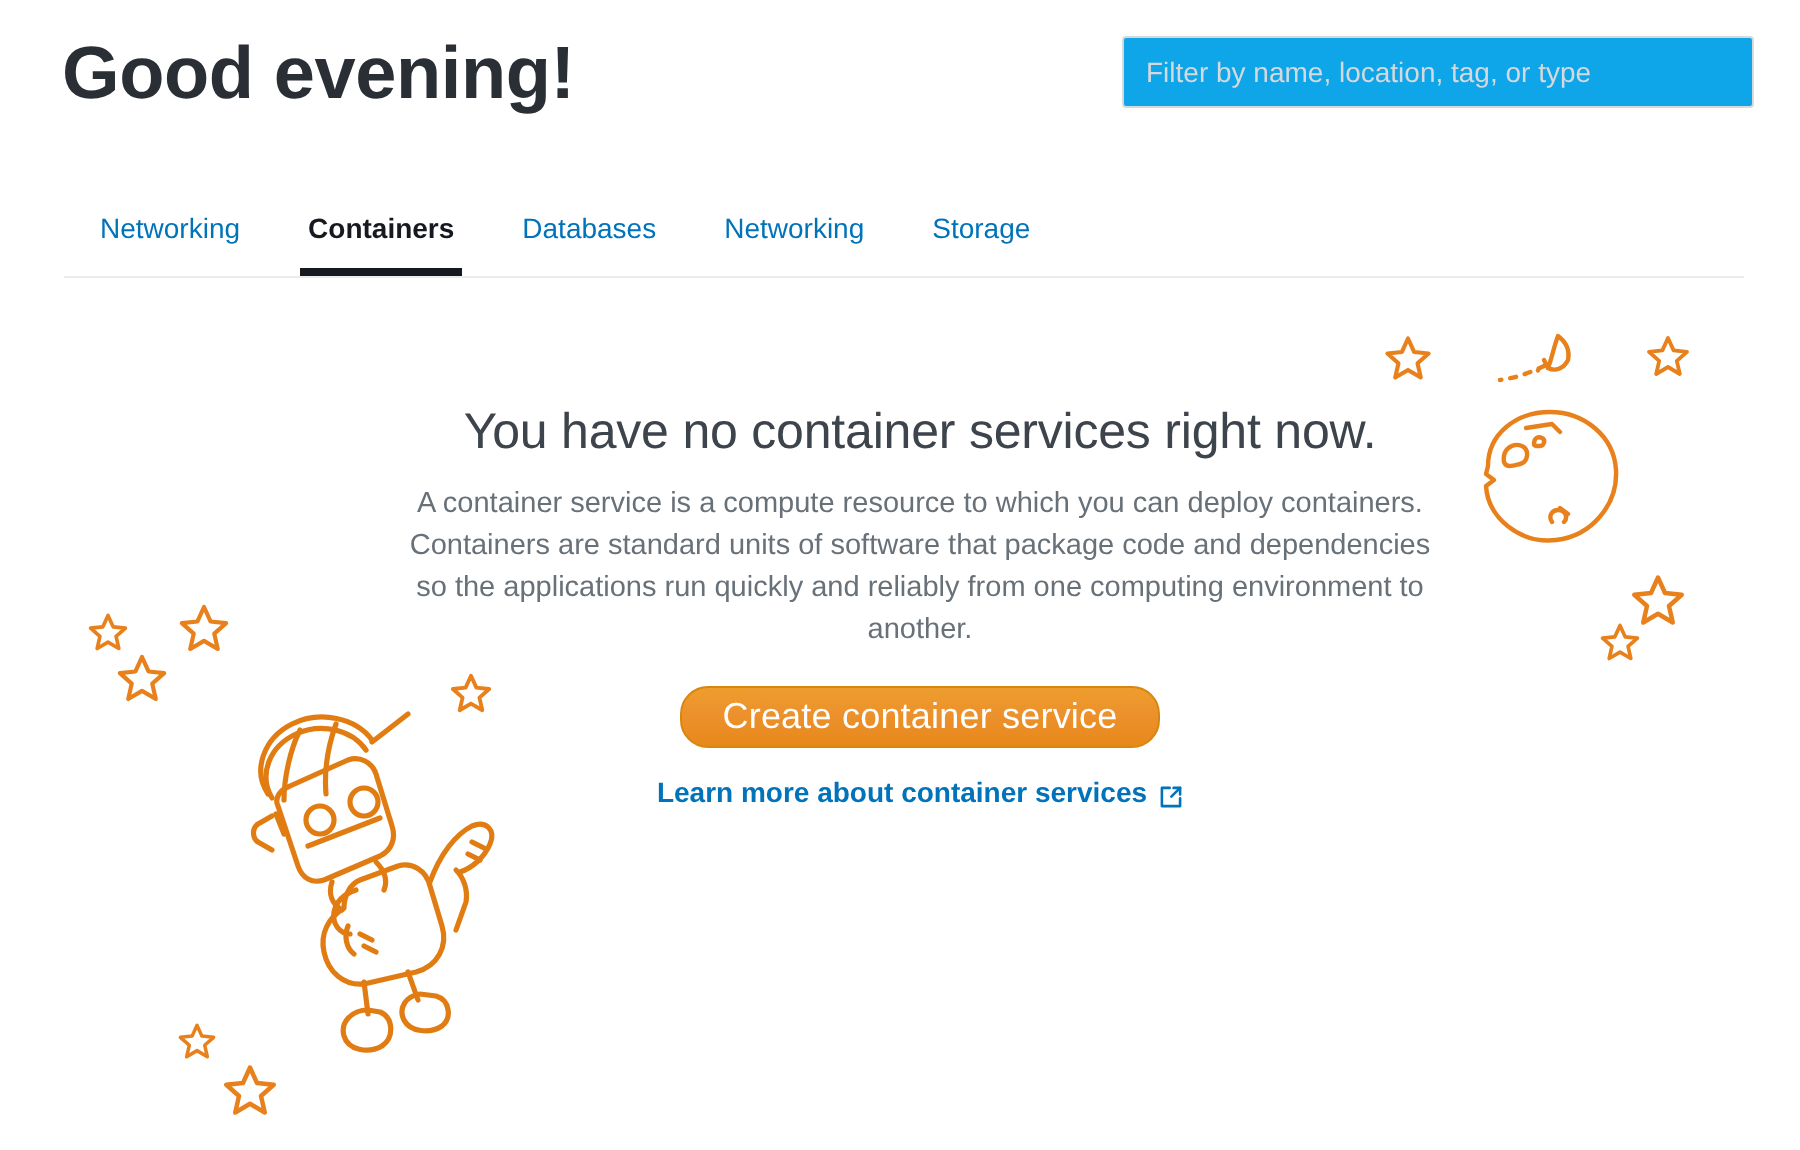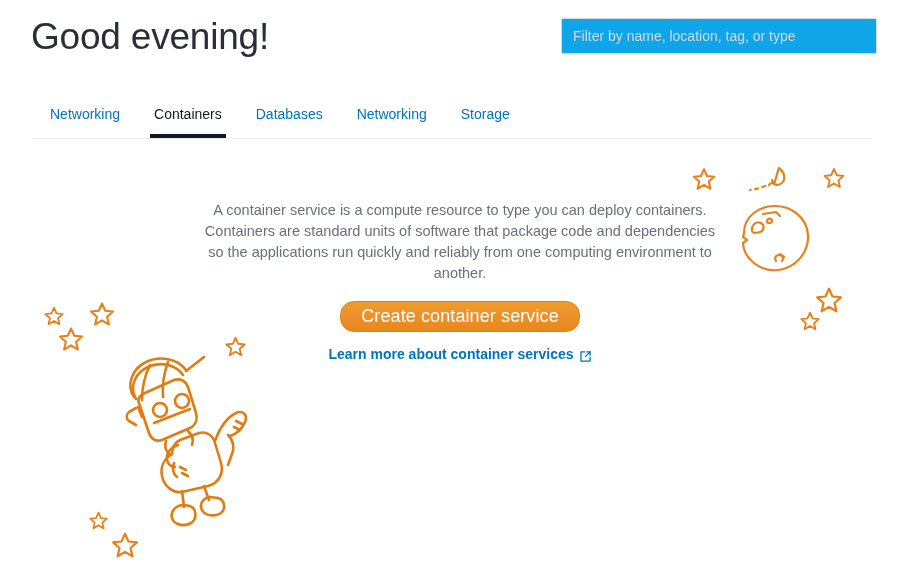--- a/index.html
+++ b/index.html
@@ -23,21 +23,21 @@
     top: 0;
     left: 0;
     width: 900px;
     height: 96px;
   }
   .greeting {
     position: absolute;
     left: 31px;
     top: 14px;
     font-size: 37px;
-    font-weight: 400;
+    font-weight: 700;
     color: #2a2f35;
     letter-spacing: -0.2px;
     line-height: 46px;
     white-space: nowrap;
   }
   .filter-input {
     position: absolute;
     left: 561px;
     top: 18px;
     width: 316px;
@@ -86,21 +86,21 @@
     padding: 4px 17px 14px 17px;
     font-size: 14px;
     color: #0073bb;
     cursor: pointer;
     white-space: nowrap;
     line-height: 20px;
   }
   .tab:first-child { padding-left: 18px; }
   .tab.active {
     color: #16191f;
-    font-weight: normal;
+    font-weight: bold;
   }
   .tab.active::after {
     content: "";
     position: absolute;
     left: 13px;
     right: 13px;
     bottom: 0px;
     height: 4px;
     background: #16191f;
   }
@@ -310,22 +310,23 @@
     <svg style="left:88px; top:370px;" width="21" height="21" viewBox="0 0 24 24" fill="none" stroke="#e8811c" stroke-width="2" stroke-linejoin="round">
       <path d="M12,3 L14.8,9.2 L21.5,9.9 L16.4,14.4 L17.9,21 L12,17.5 L6.1,21 L7.6,14.4 L2.5,9.9 L9.2,9.2 Z"></path>
     </svg>
 
     <svg style="left:110px; top:390px;" width="30" height="30" viewBox="0 0 24 24" fill="none" stroke="#e8811c" stroke-width="1.8" stroke-linejoin="round">
       <path d="M12,3 L14.8,9.2 L21.5,9.9 L16.4,14.4 L17.9,21 L12,17.5 L6.1,21 L7.6,14.4 L2.5,9.9 L9.2,9.2 Z"></path>
     </svg>
   </div>
 
   <div class="empty-content">
-
-    <p class="empty-desc">A container service is a compute resource to type you can deploy containers. Containers are standard units of software that package code and dependencies so the applications run quickly and reliably from one computing environment to another.</p>
+    <h2 class="empty-title">You have no container services right now.</h2>
+
+    <p class="empty-desc">A container service is a compute resource to which you can deploy containers. Containers are standard units of software that package code and dependencies so the applications run quickly and reliably from one computing environment to another.</p>
 
     <div class="btn-row">
       <button class="create-btn">Create container service</button>
     </div>
 
     <div class="learn-row">
       <a class="learn-link" href="#">
         <span>Learn more about container services</span>
         <span class="ext-icon">
           <svg width="13" height="13" viewBox="0 0 16 16" fill="none" stroke="#0073bb" stroke-width="1.6" stroke-linecap="round" stroke-linejoin="round">

